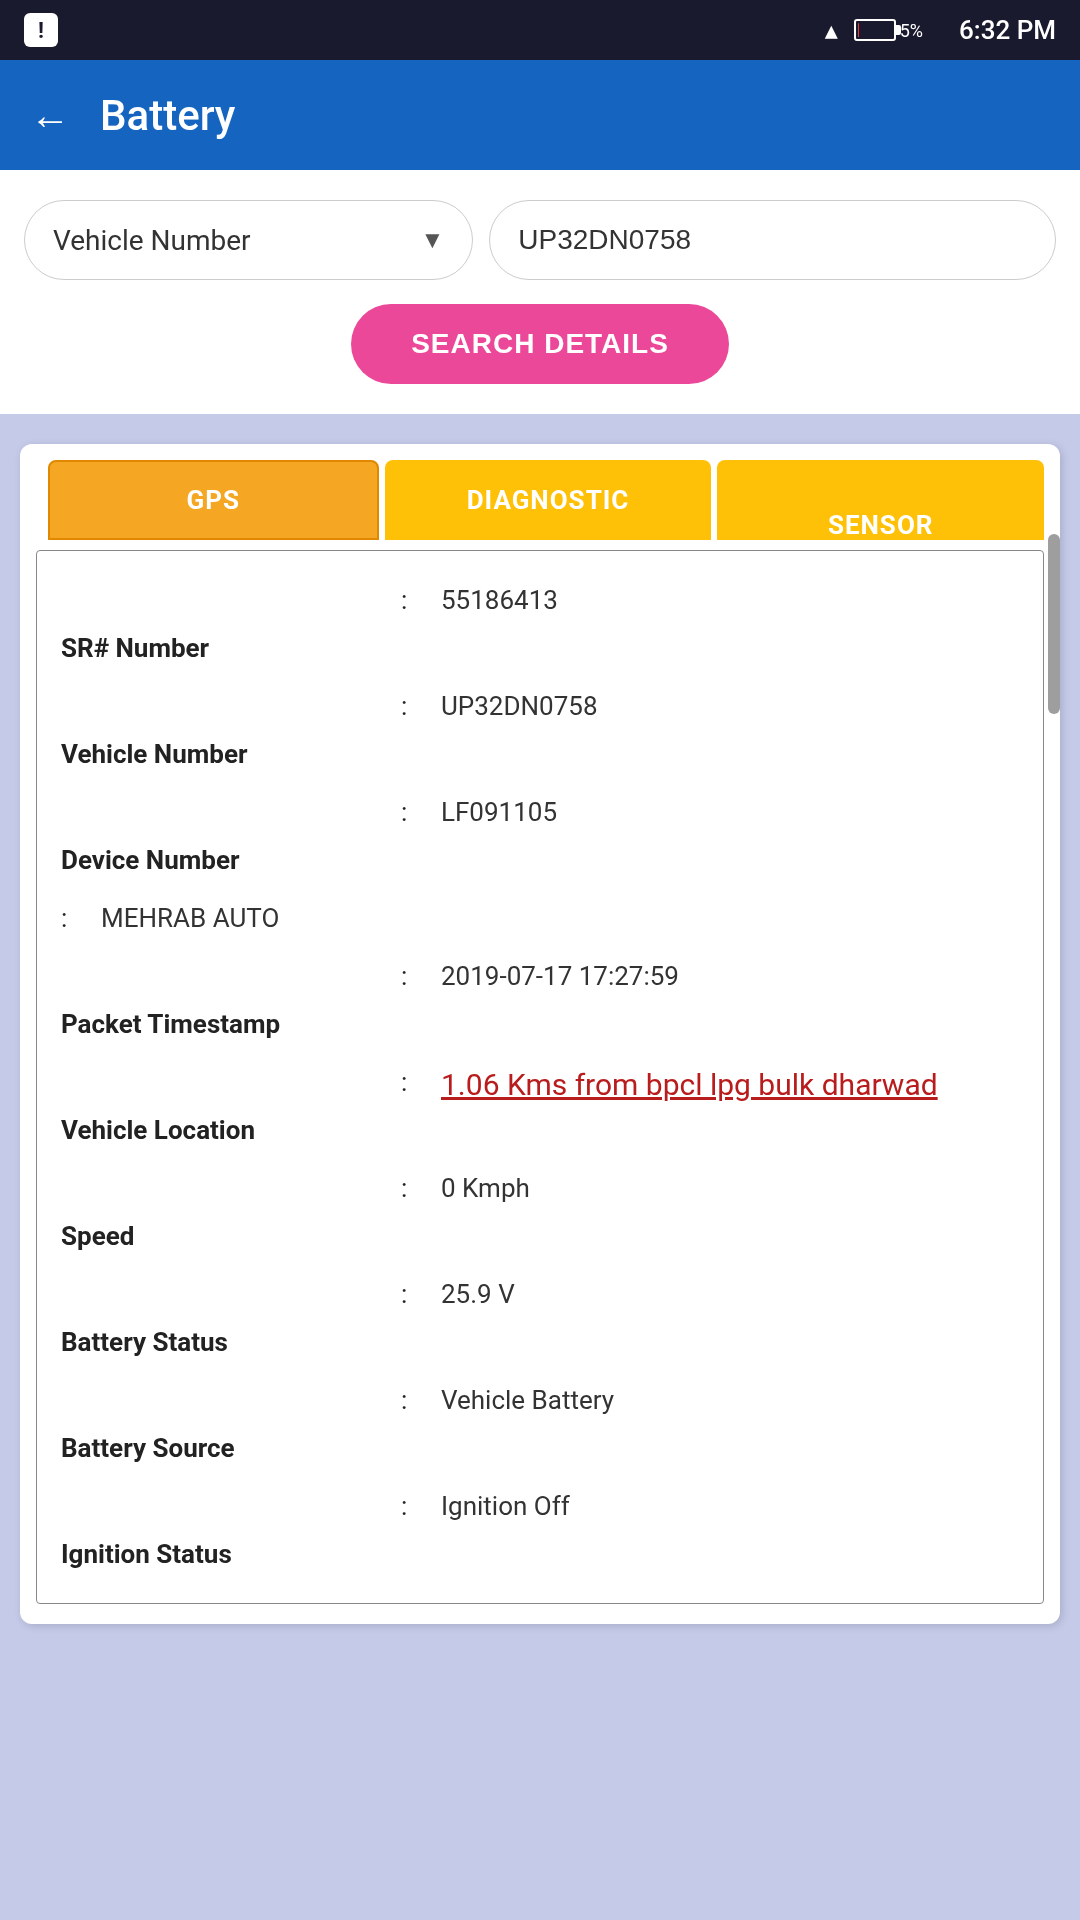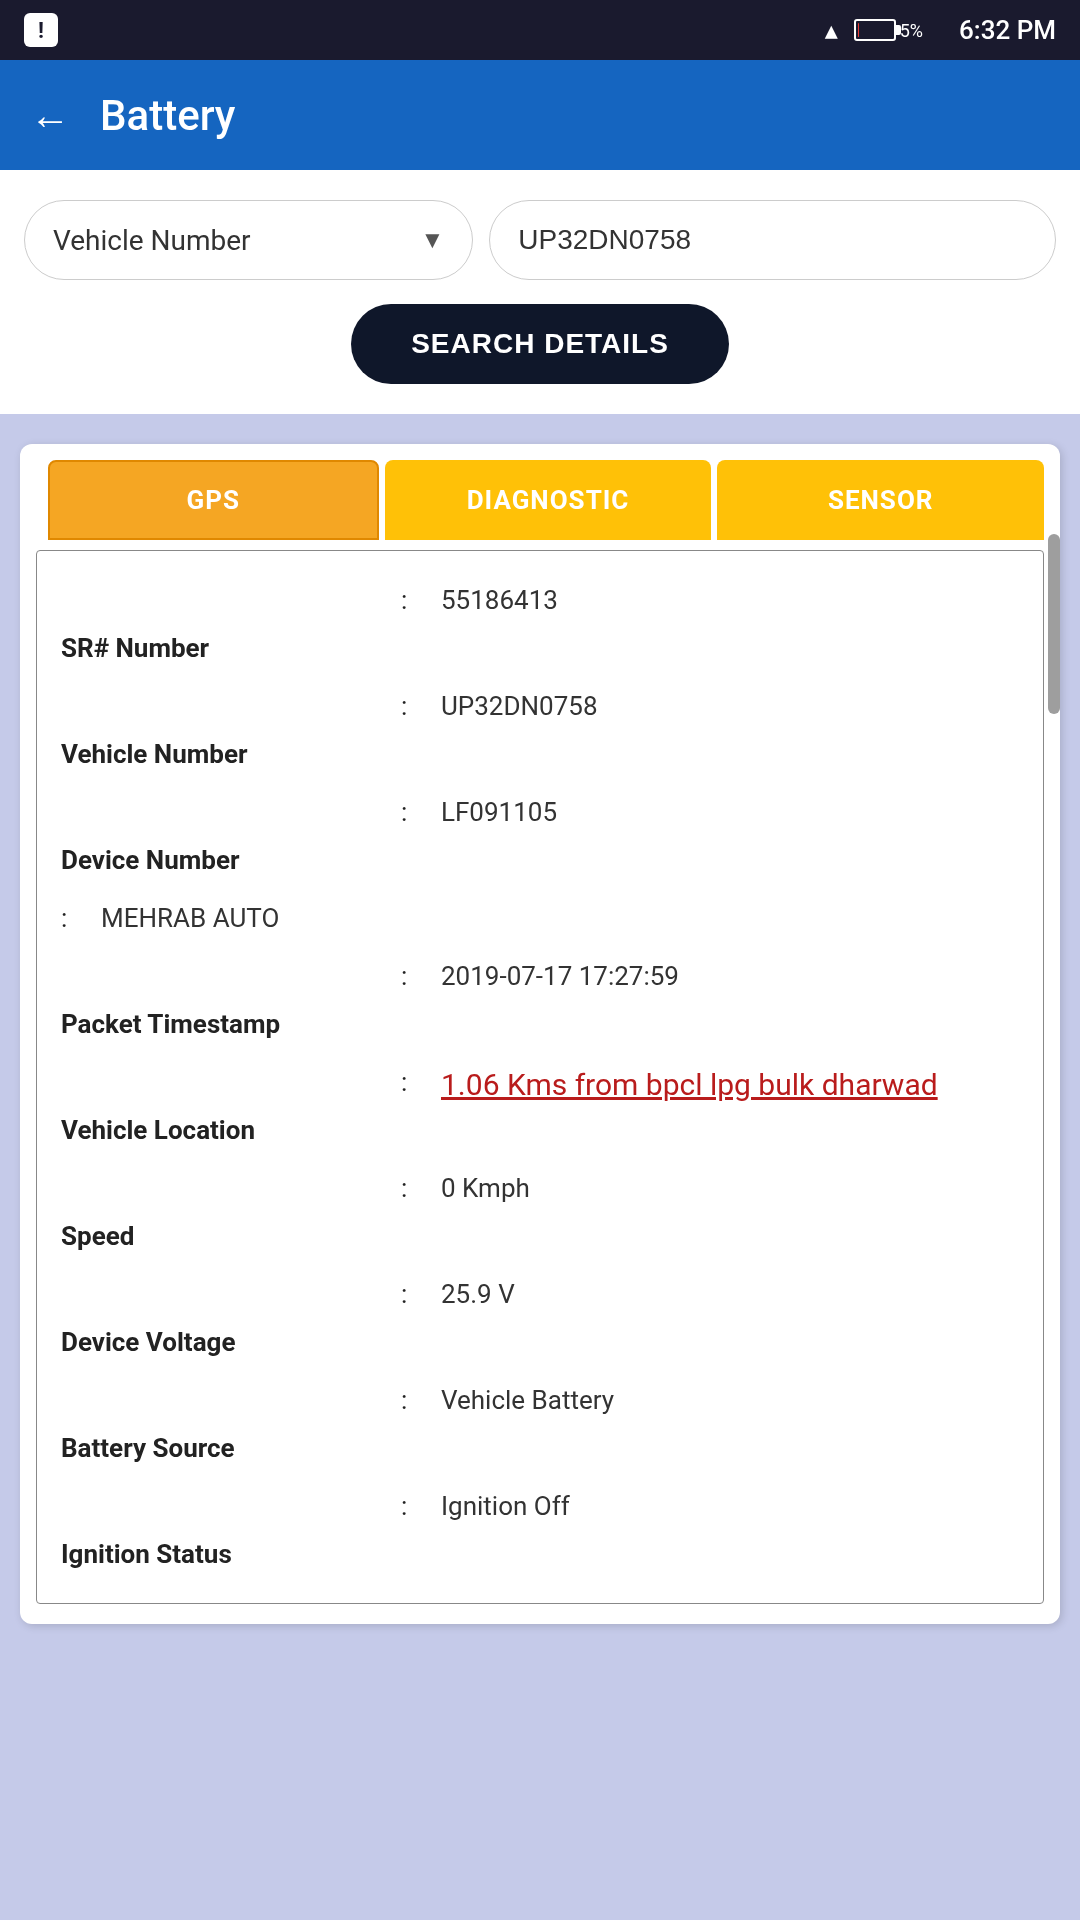--- a/index.html
+++ b/index.html
@@ -154,21 +154,21 @@
       border: 1.5px solid #ccc;
       border-radius: 40px;
       padding: 0 28px;
       font-size: 28px;
       color: #333;
       outline: none;
     }
     .search-button {
       height: 80px;
       padding: 0 60px;
-      background: #0f172a;
+      background: #ec4899;
       border: none;
       border-radius: 40px;
       font-size: 28px;
       font-weight: 700;
       color: white;
       cursor: pointer;
       letter-spacing: 1px;
     }
 
     
@@ -210,20 +210,21 @@
       color: white;
       border: 2px solid #e08800;
     }
     .tab-diagnostic {
       background: #ffc107;
       color: white;
     }
     .tab-sensor {
       background: #ffc107;
       color: white;
+      align-items: flex-end;
     }
 
     
     .data-table {
       margin: 10px 16px 20px 16px;
       border: 1.5px solid #888;
       border-radius: 4px;
       padding: 20px 24px;
     }
     .data-row {
@@ -352,21 +353,21 @@
           <div class="data-label">Vehicle Location</div>
           <div class="data-colon">:</div>
           <div class="data-value-link">1.06 Kms from bpcl lpg bulk dharwad</div>
         </div>
         <div class="data-row">
           <div class="data-label">Speed</div>
           <div class="data-colon">:</div>
           <div class="data-value">0 Kmph</div>
         </div>
         <div class="data-row">
-          <div class="data-label">Device Voltage</div>
+          <div class="data-label">Battery Status</div>
           <div class="data-colon">:</div>
           <div class="data-value">25.9 V</div>
         </div>
         <div class="data-row">
           <div class="data-label">Battery Source</div>
           <div class="data-colon">:</div>
           <div class="data-value">Vehicle Battery</div>
         </div>
         <div class="data-row">
           <div class="data-label">Ignition Status</div>

